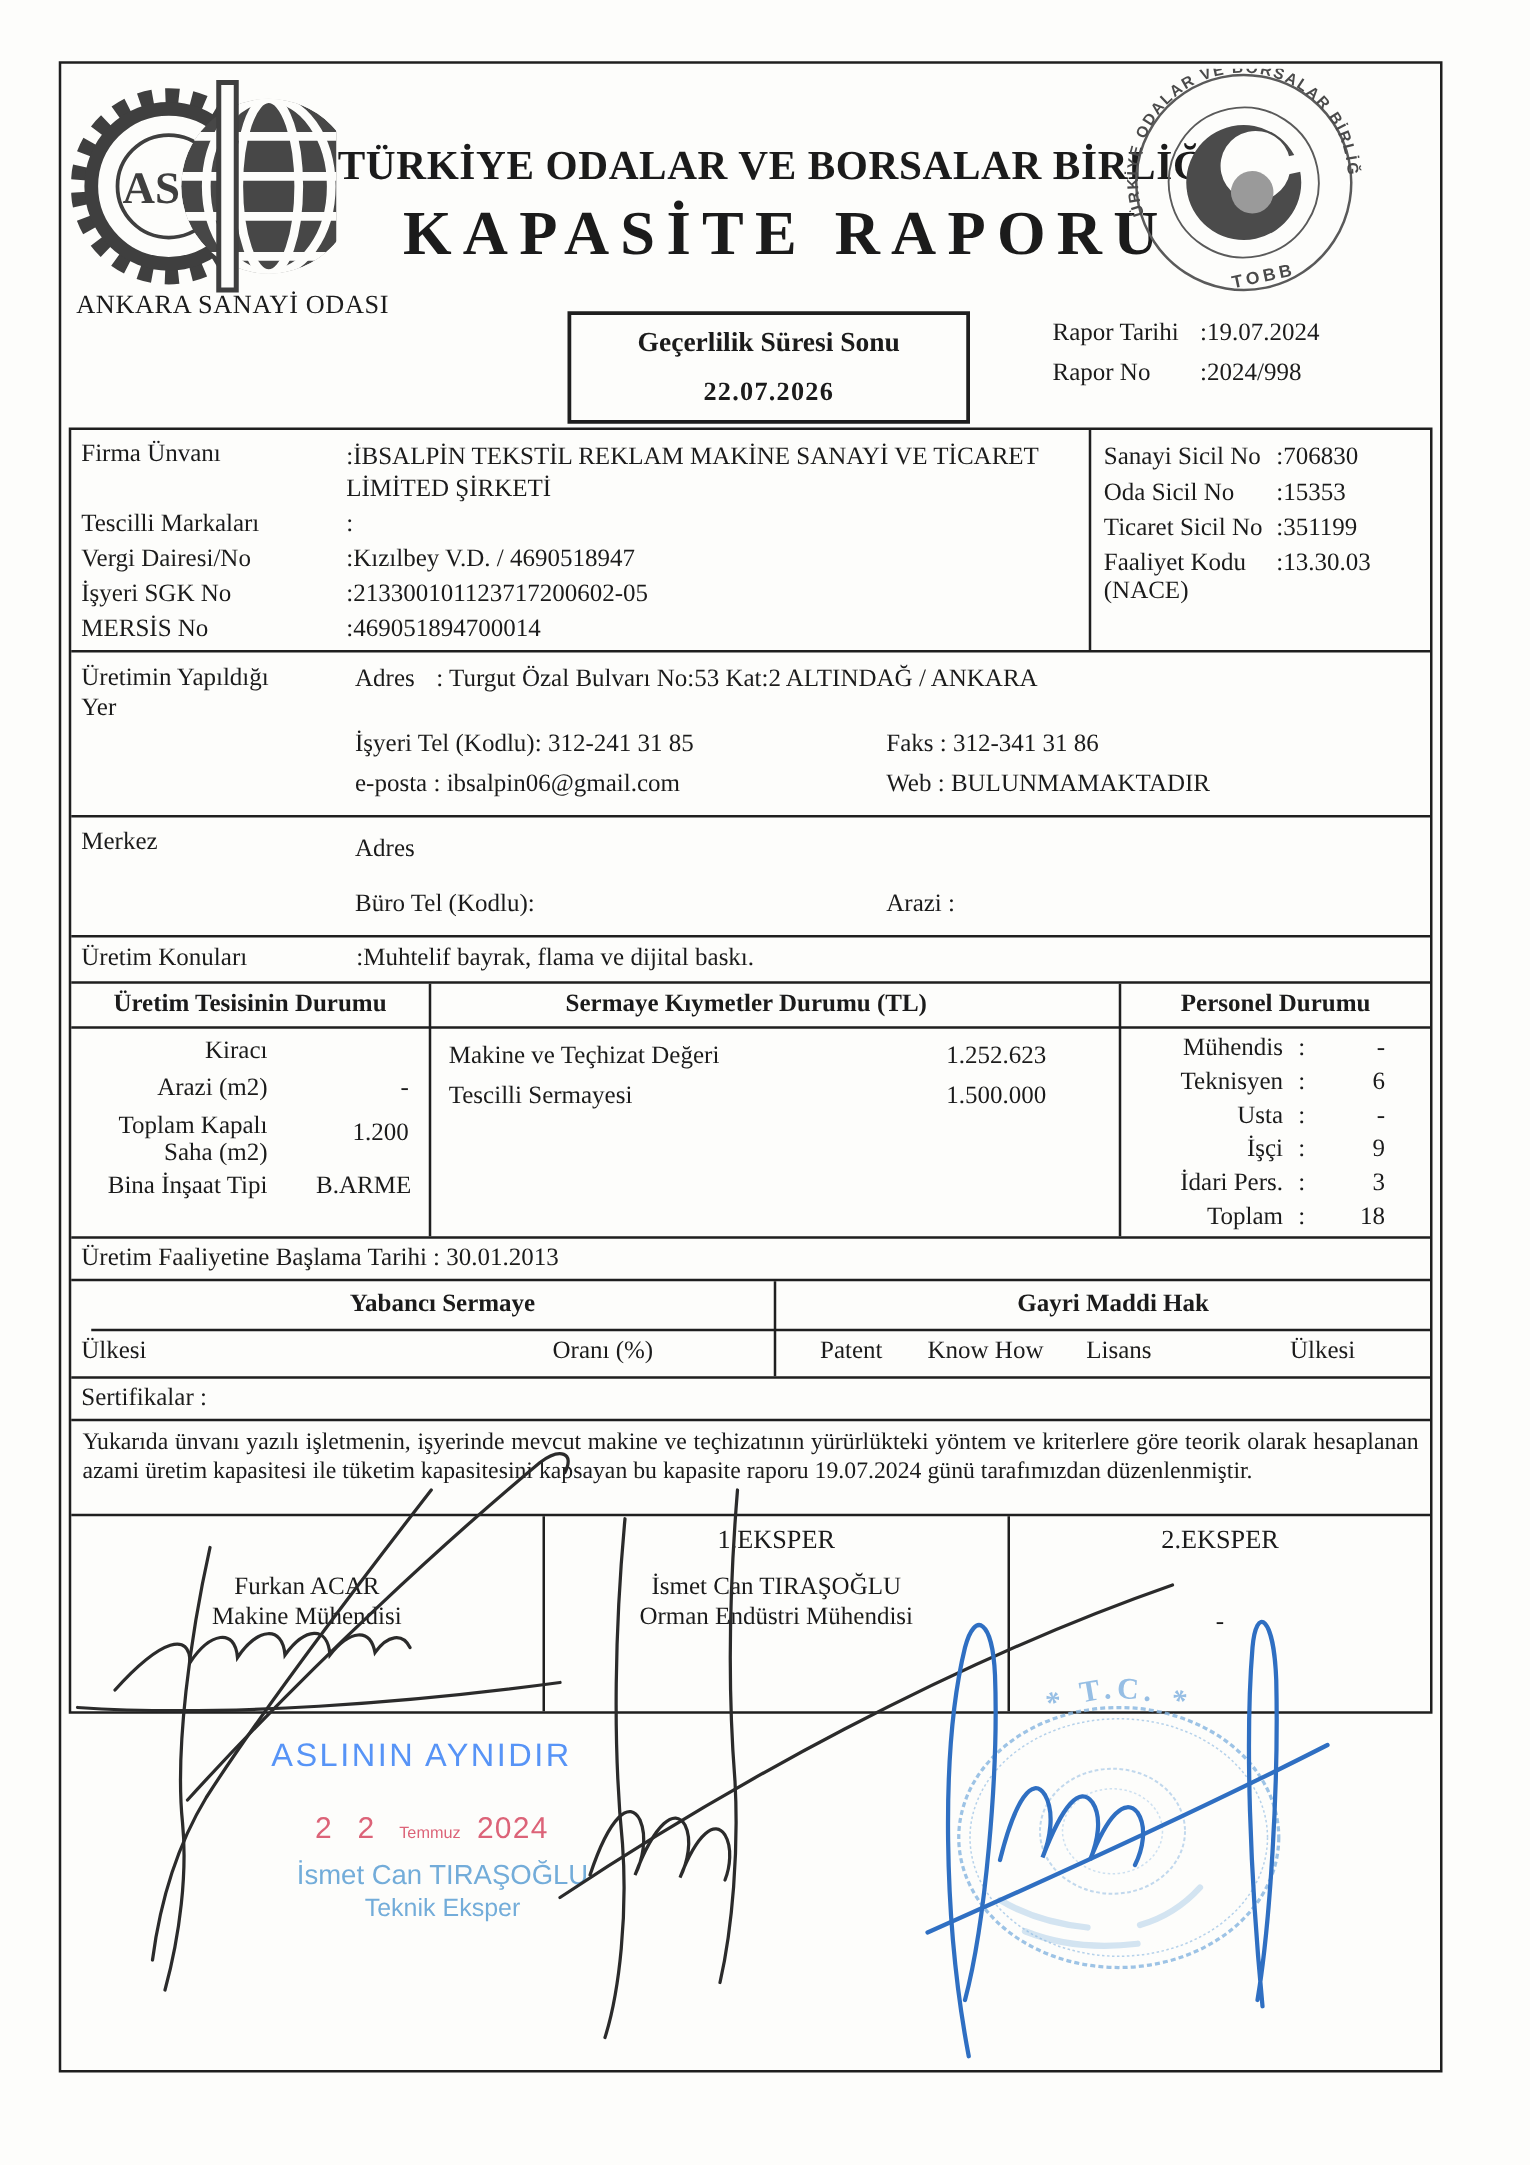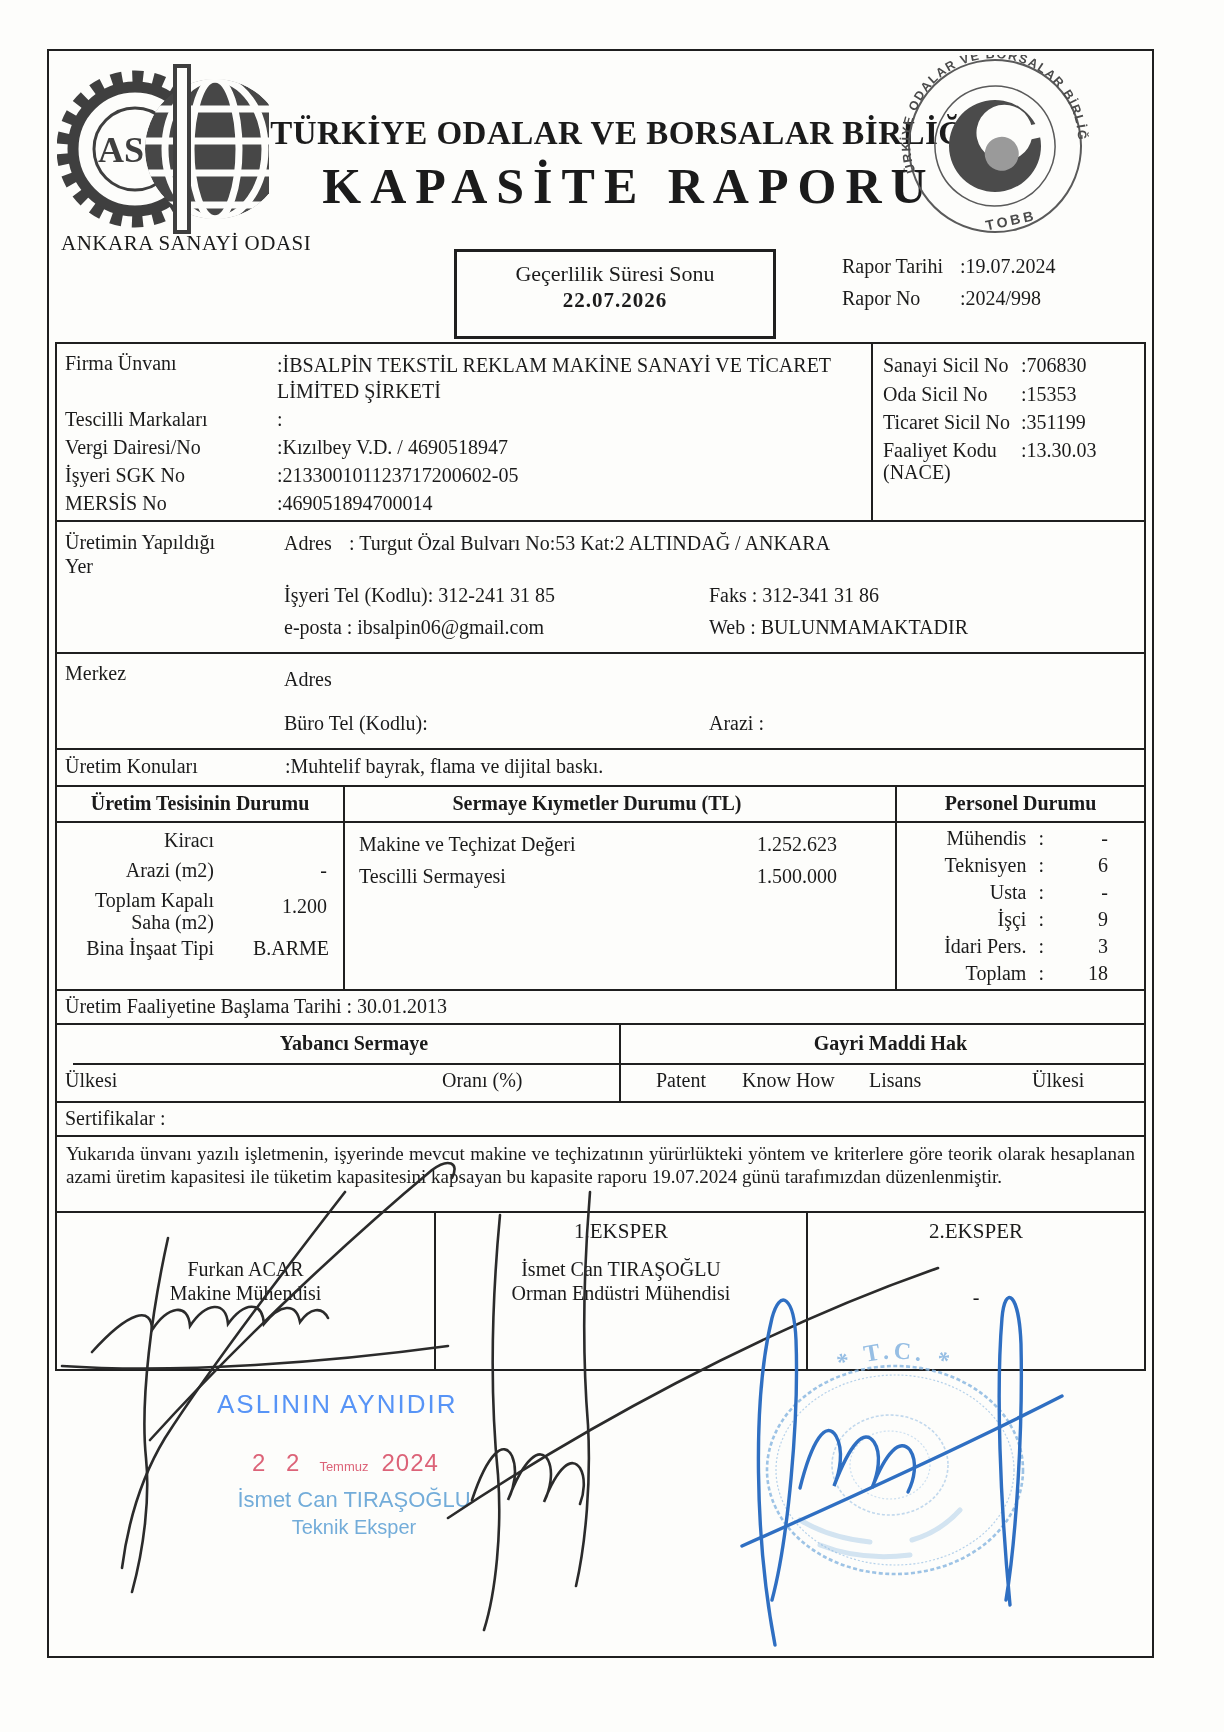--- a/index.html
+++ b/index.html
@@ -5,22 +5,22 @@
   html,body{margin:0;padding:0;background:#ffffff;}
   .page{position:relative;width:1224px;height:1732px;background:#fdfdfb;
         font-family:"Liberation Serif",serif;color:#1b1b1b;overflow:hidden;}
   .abs{position:absolute;}
   .frame{position:absolute;left:47px;top:49px;width:1103px;height:1605px;border:2px solid #1f1f1f;}
   
   .org-title{left:195px;top:64px;width:760px;text-align:center;font-size:33px;font-weight:bold;letter-spacing:.5px;}
   .doc-title{left:200px;top:106px;width:760px;text-align:center;font-size:50px;font-weight:700;letter-spacing:9px;}
   .chamber{left:12px;top:180px;font-size:21px;letter-spacing:.5px;}
   .validity-box{left:405px;top:198px;width:316px;height:84px;border:3px solid #1f1f1f;text-align:center;background:#fdfdfb;}
-  .validity-box .vl{font-size:22px;font-weight:normal;margin-top:9px;}
-  .validity-box .vd{font-size:21px;font-weight:bold;margin-top:1px;letter-spacing:1px;}
+  .validity-box .vl{font-size:22px;font-weight:bold;margin-top:9px;}
+  .validity-box .vd{font-size:21px;font-weight:bold;margin-top:14px;letter-spacing:1px;}
   .report-meta{left:793px;top:204px;font-size:20px;}
   .report-meta .row{display:flex;margin-bottom:9px;}
   .report-meta .rl{width:118px;}
   
   .doc-box{left:6px;top:291px;width:1087px;border:2px solid #1f1f1f;}
   .sec{position:relative;}
   .sec + .sec{border-top:2px solid #1f1f1f;}
   .lbl{font-size:20px;}
   .vline{position:absolute;top:0;bottom:0;width:2px;background:#1f1f1f;}
   

